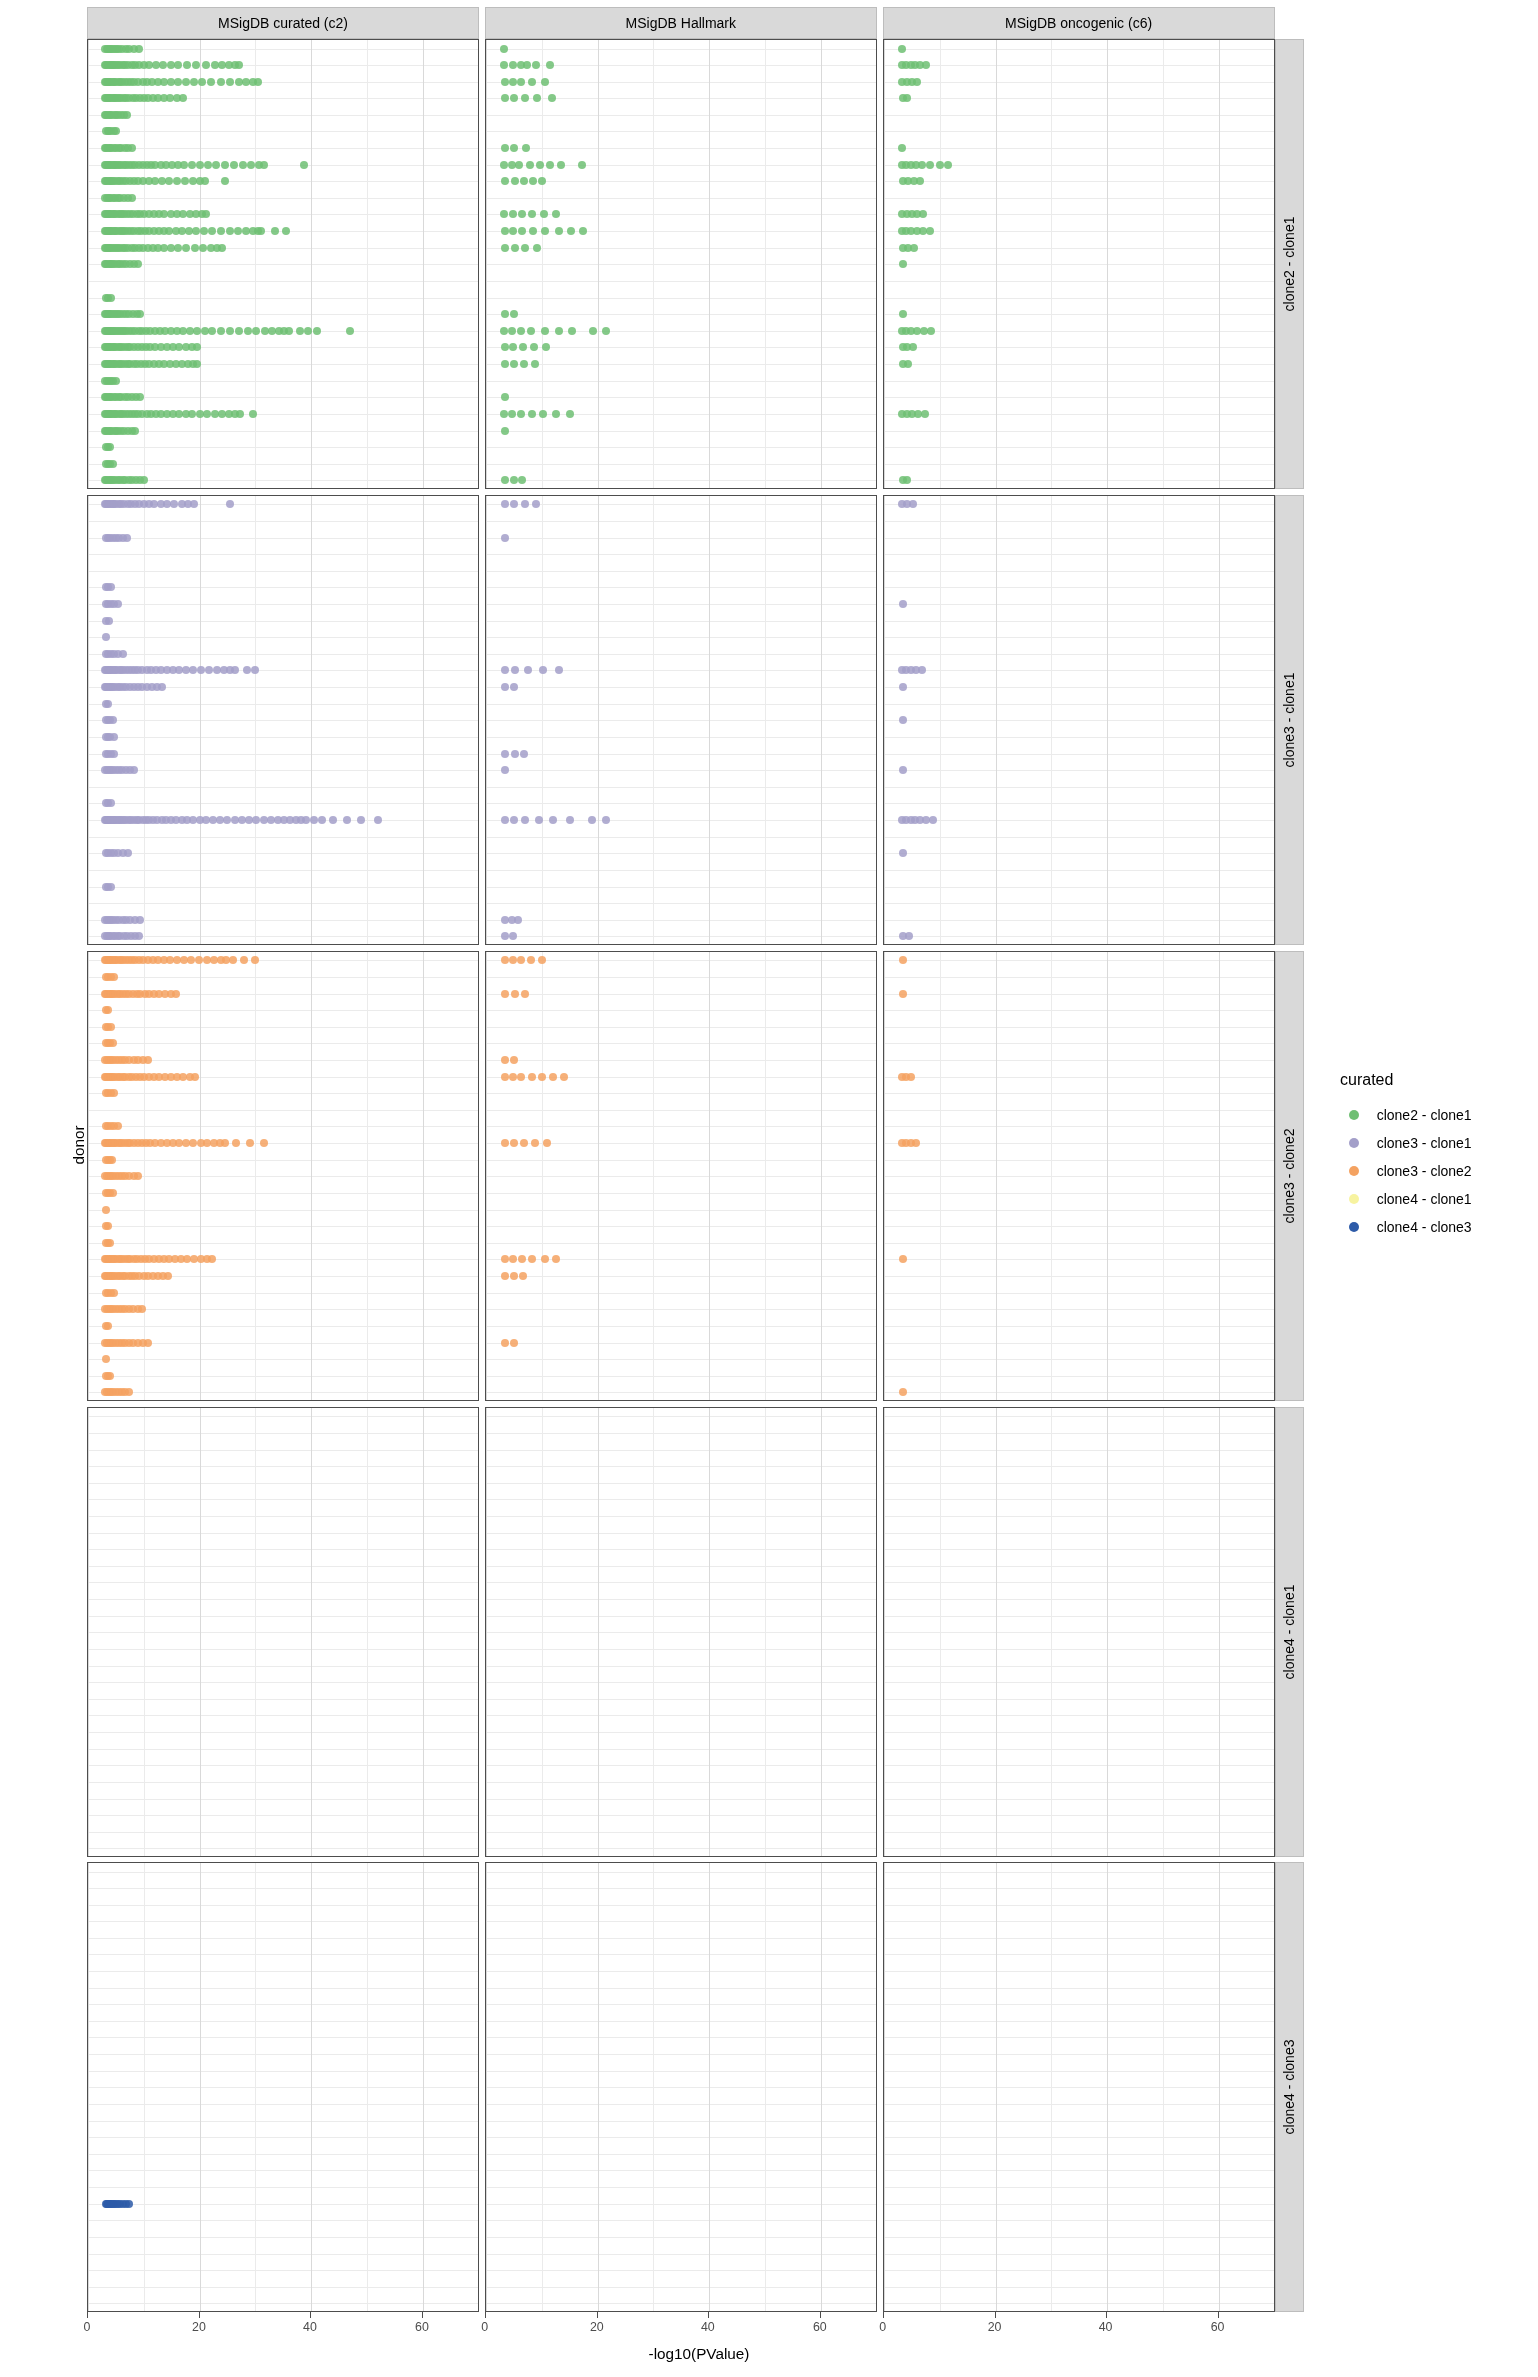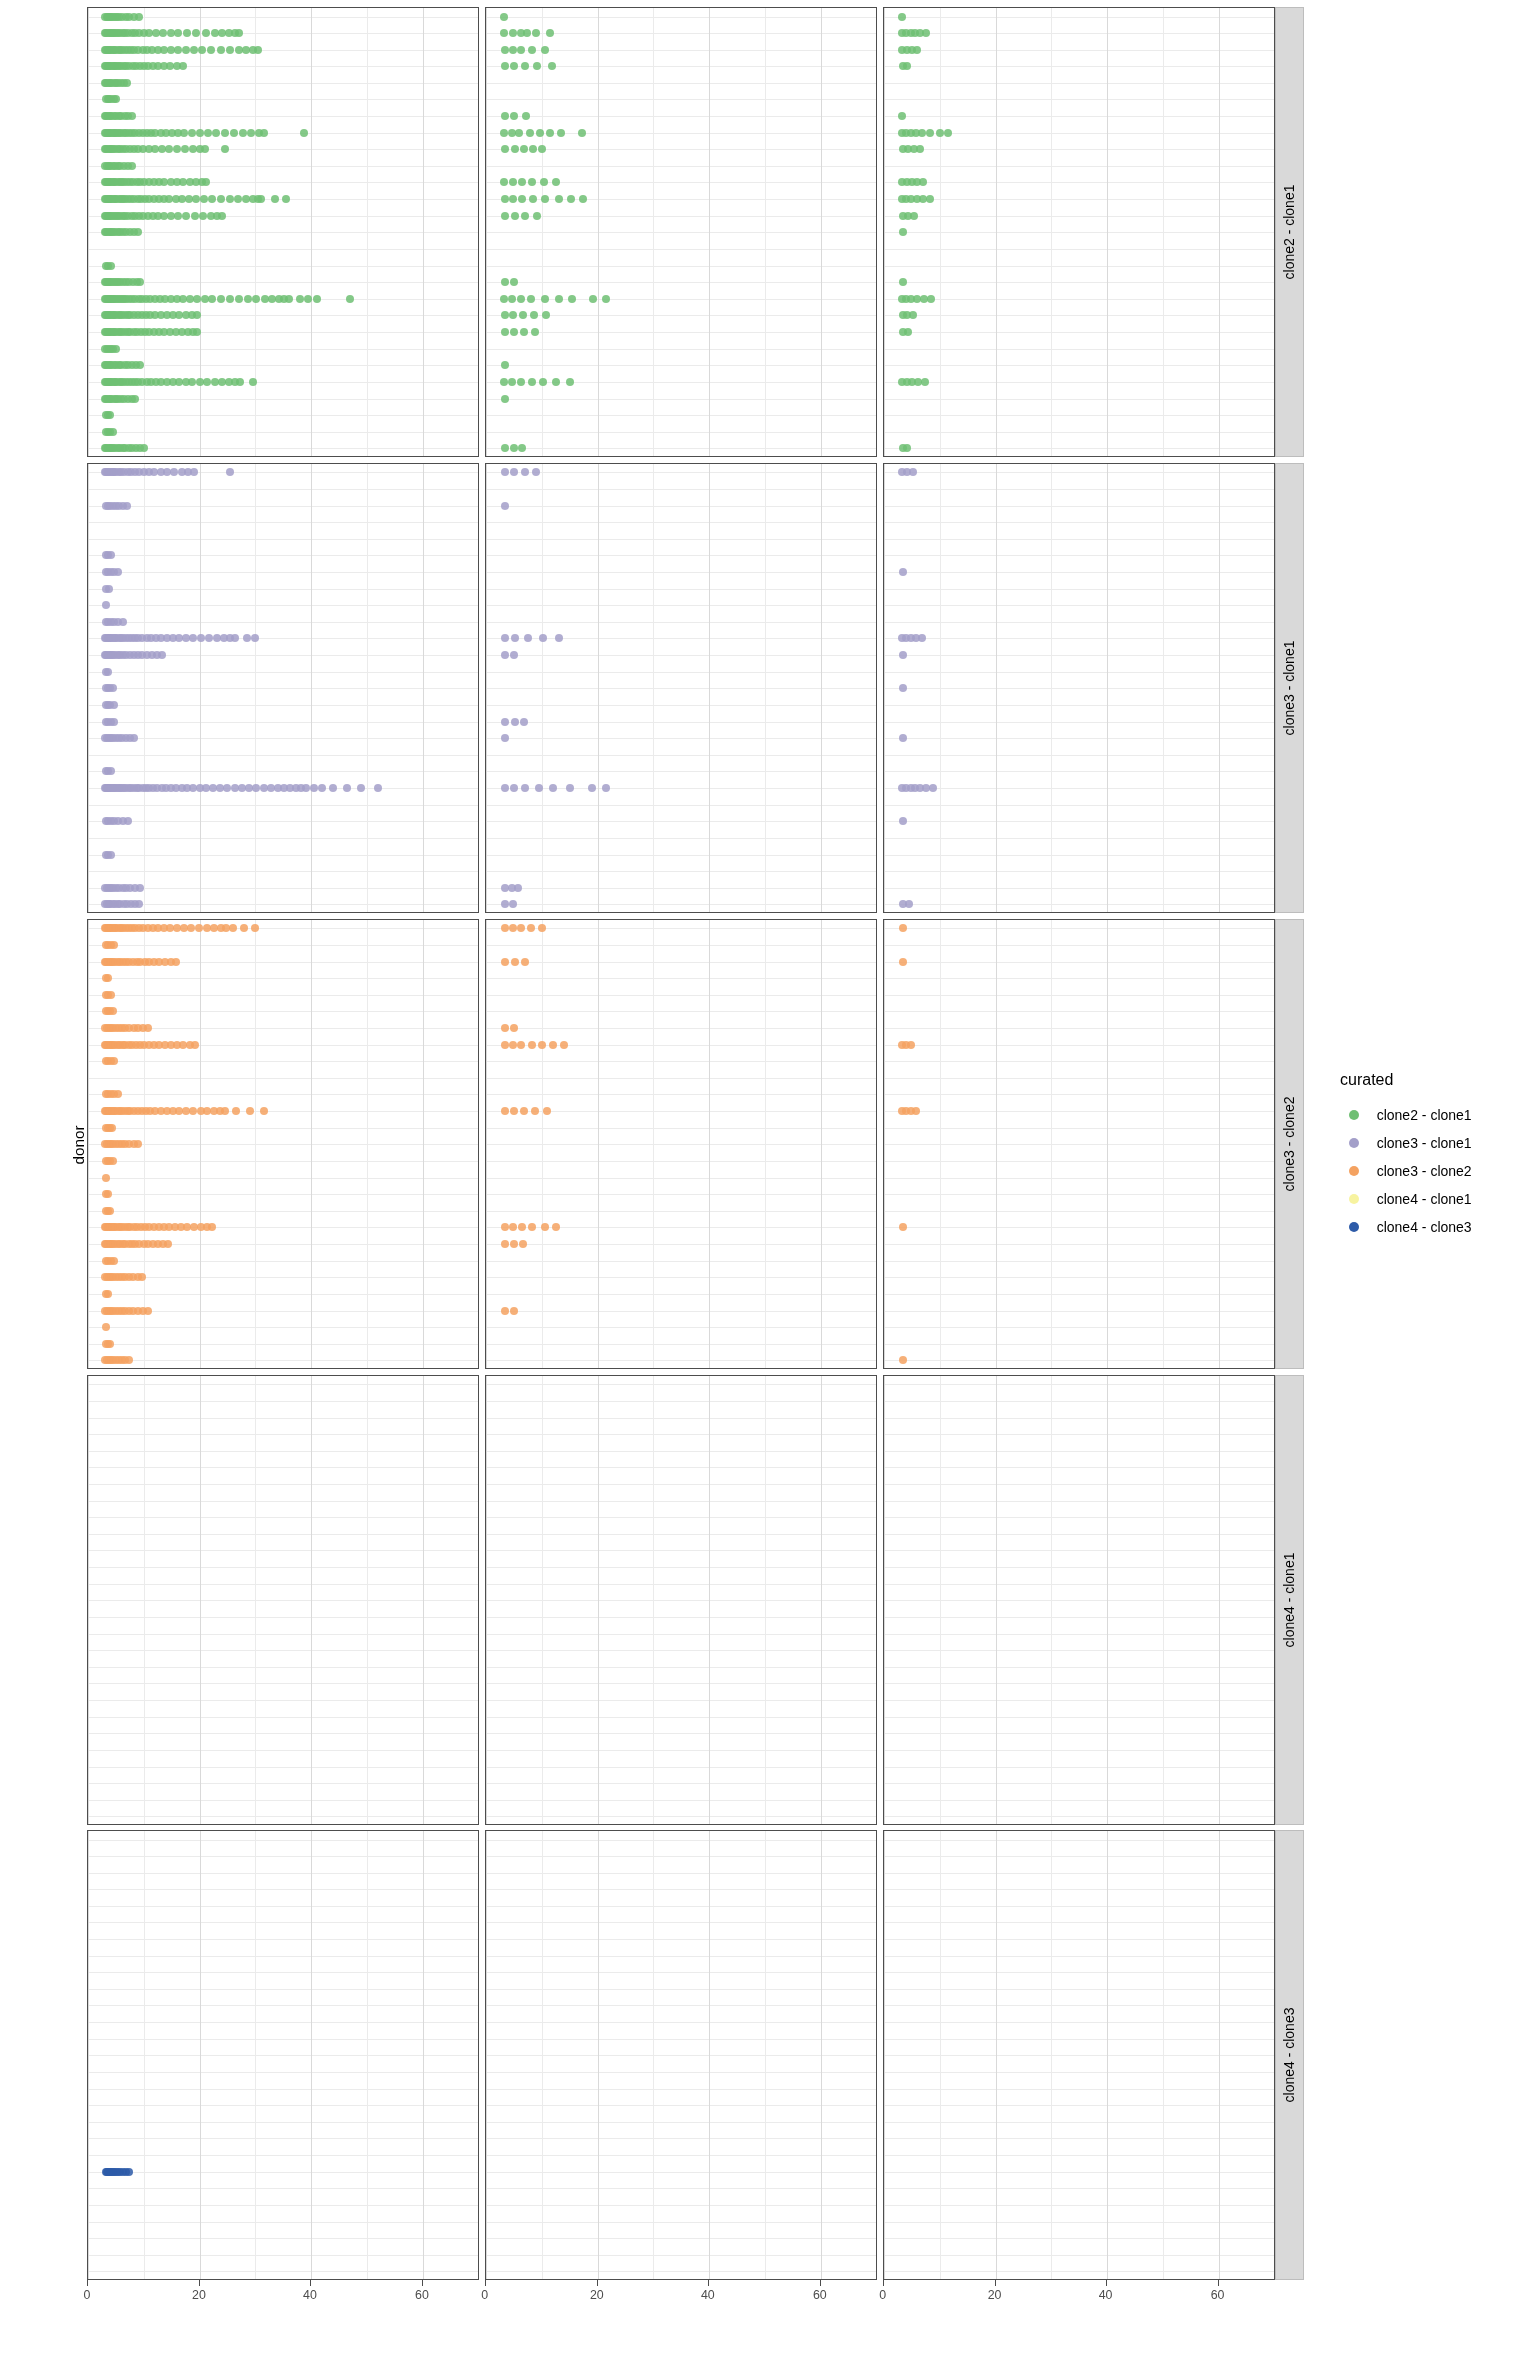--- a/index.html
+++ b/index.html
@@ -197,22 +197,29 @@
     font-size: 14px;
     color: #000;
   }
 </style>
 </head>
 <body>
 
 <div id="plot-root">
 
   <div id="y-axis-title">donor</div>
+  <div id="x-axis-title">-log10(PValue)</div>
 
   <div id="panel-grid">
+      <div class="col-strip-row">
+        <div class="col-strip" style="width: 392px;">MSigDB curated (c2)</div>
+        <div class="col-strip" style="width: 392px;">MSigDB Hallmark</div>
+        <div class="col-strip last" style="width: 392px;">MSigDB oncogenic (c6)</div>
+        <div style="width: 35px;"></div>
+      </div>
       <div class="row-block">
         <div class="panel" style="width: 392px; height: 450px;">
           <div class="grid-h" style="top: 8.3px;"></div>
           <div class="grid-h" style="top: 25px;"></div>
           <div class="grid-h" style="top: 42px;"></div>
           <div class="grid-h" style="top: 58px;"></div>
           <div class="grid-h" style="top: 75px;"></div>
           <div class="grid-h" style="top: 91px;"></div>
           <div class="grid-h" style="top: 108px;"></div>
           <div class="grid-h" style="top: 125px;"></div>

